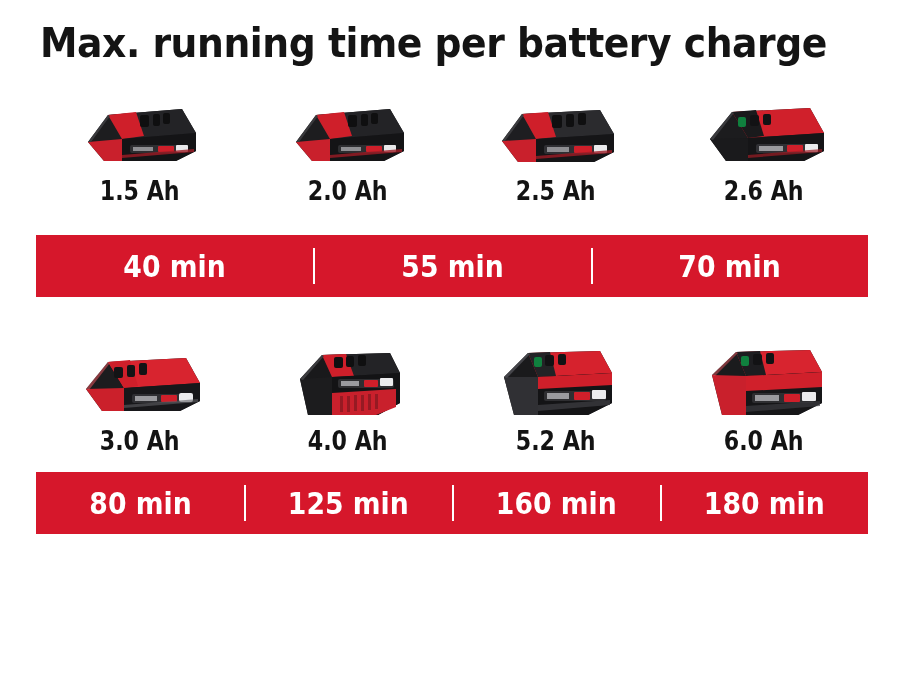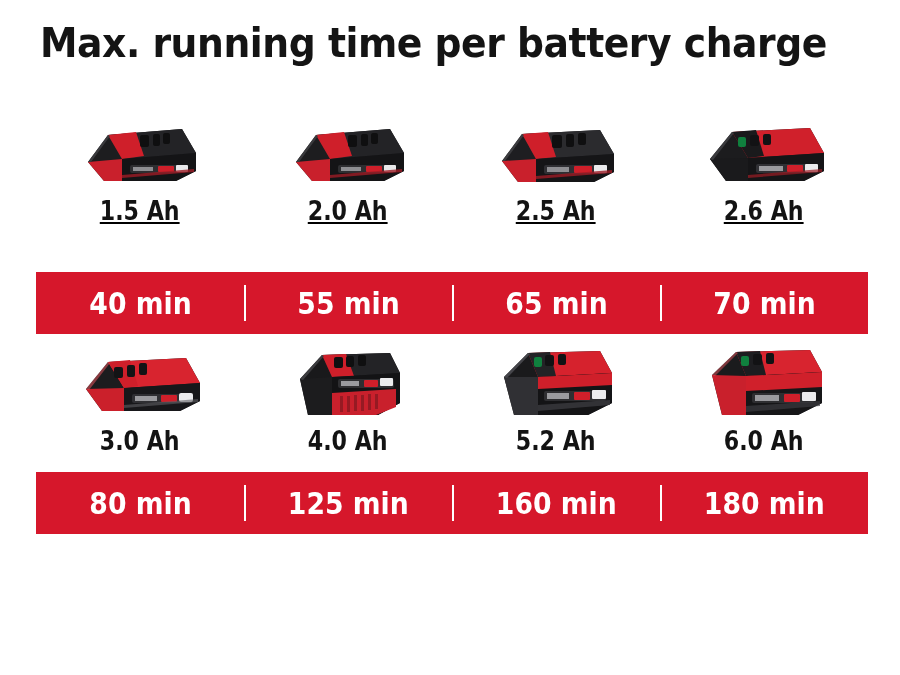--- a/index.html
+++ b/index.html
@@ -41,21 +41,21 @@
   }
 
   
   .batt-row {
     position: absolute;
     left: 36px;
     width: 832px;
     height: 118px;
     display: flex;
   }
-  .batt-row.row1 { top: 108px; text-decoration: underline; }
+  .batt-row.row1 { top: 88px; }
   .batt-row.row2 { top: 338px; text-align: right; }
 
   .batt-cell {
     flex: 1 1 0;
     position: relative;
     display: flex;
     flex-direction: column;
     align-items: center;
     justify-content: flex-end;
   }
@@ -80,21 +80,21 @@
 
   
   .time-bar {
     position: absolute;
     left: 36px;
     width: 832px;
     height: 62px;
     display: flex;
     align-items: center;
   }
-  .time-bar.bar1 { top: 235px; margin-top: 37px; }
+  .time-bar.bar1 { top: 235px; }
   .time-bar.bar2 { top: 472px; }
 
   .time-cell {
     flex: 1 1 0;
     height: 100%;
     display: flex;
     align-items: center;
     justify-content: center;
     position: relative;
   }
@@ -224,23 +224,20 @@
     </div>
 
   </div>
 
   <div class="time-bar bar1" style="background:#d6172b;">
     <div class="time-cell">
       <span class="time-text">40 min</span>
     </div>
     <div class="time-cell">
       <span class="time-text">55 min</span>
-    </div>
-    <div class="time-cell">
-      <span class="time-text">65 min</span>
     </div>
     <div class="time-cell">
       <span class="time-text">70 min</span>
     </div>
   </div>
 
   <div class="batt-row row2">
 
     <div class="batt-cell">
       <div class="batt-art">

